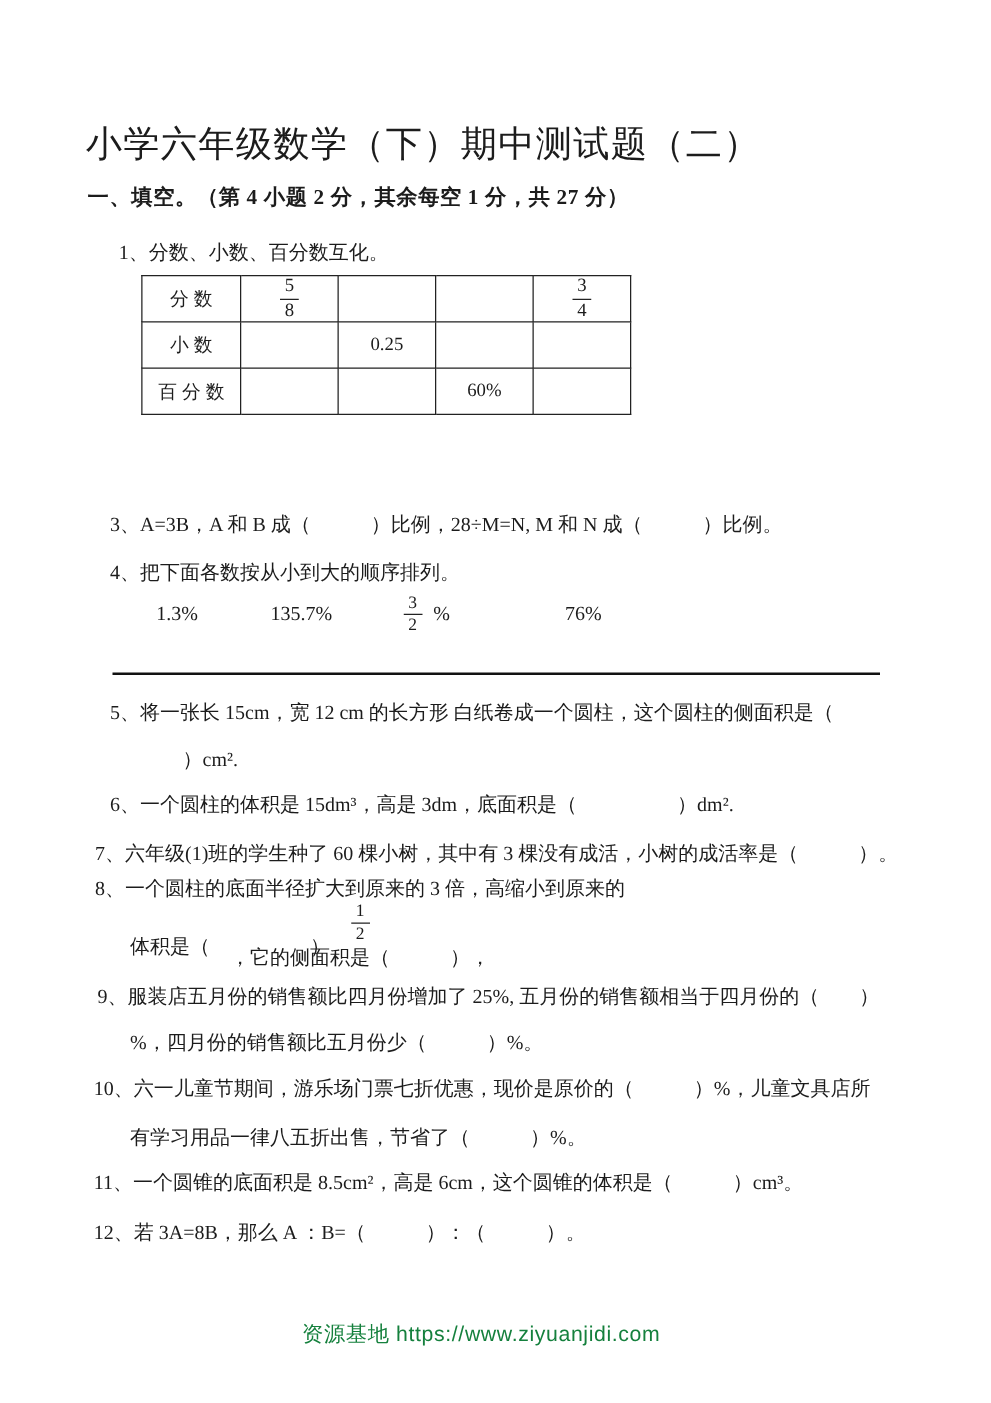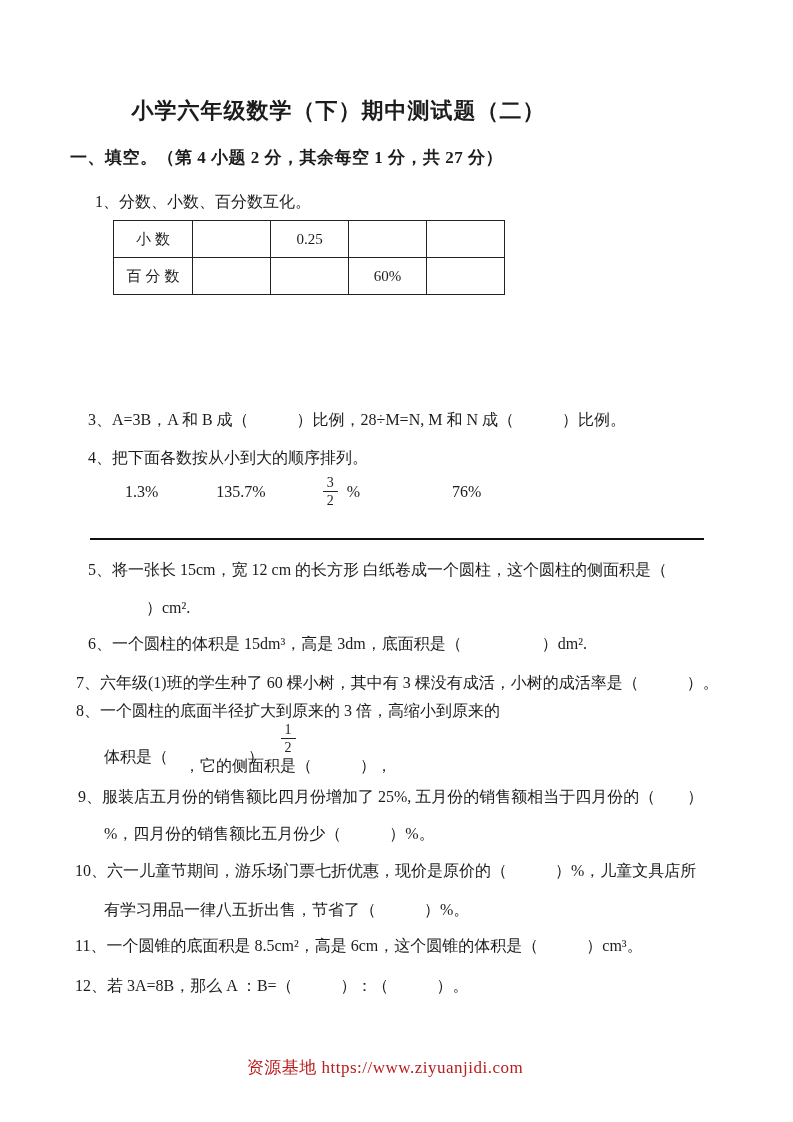--- a/index.html
+++ b/index.html
@@ -10,22 +10,22 @@
     height: 1122px;
     background: #ffffff;
     font-family: "Liberation Serif", "DejaVu Serif", serif;
     color: #1c1c1c;
     overflow: hidden;
   }
   .abs { position: absolute; white-space: nowrap; }
   .title {
     top: 96px; left: 0; width: 677px;
     text-align: center;
-    font-size: 22px;
-    font-weight: bold;
+    font-size: 29px;
+    font-weight: normal;
     letter-spacing: 1px;
   }
   .section {
     top: 146px; left: 70px;
     font-size: 17px;
     font-weight: bold;
     letter-spacing: 0.5px;
   }
   .q { font-size: 16px; }
   .conv-table {
@@ -61,39 +61,50 @@
     top: 538px; left: 90px;
     width: 614px;
     border-top: 2px solid #111;
   }
   .flexline { display: flex; align-items: center; }
   .flexline .frac { margin: 0 5px; font-size: 14px; }
   .values span.v { display: inline-block; }
   .footer {
     top: 1056px; left: 0; width: 770px;
     text-align: center;
-    font-family: Liberation Serif, serif;
+    font-family: Liberation Sans, sans-serif;
     font-size: 17px;
-    color: #b91c1c;
+    color: #15803d;
     letter-spacing: 0.5px;
   }
 </style>
 </head>
 <body>
 
 <div class="page">
 
   <div class="abs title">小学六年级数学（下）期中测试题（二）</div>
 
   <div class="abs section">一、填空。（第 4 小题 2 分，其余每空 1 分，共 27 分）</div>
 
   <div class="abs q" style="top:192px;left:95px;">1、分数、小数、百分数互化。</div>
 
   <table class="conv-table">
     <tbody>
+        <tr>
+      <td class="lbl">分数</td>
+      <td>
+        <span class="frac"><span class="num">5</span><span class="den">8</span></span>
+      </td>
+      <td></td>
+      <td></td>
+      <td>
+        <span class="frac"><span class="num">3</span><span class="den">4</span></span>
+      </td>
+    </tr>
     <tr>
       <td class="lbl">小数</td>
       <td></td>
       <td>0.25</td>
       <td></td>
       <td></td>
     </tr>
     <tr>
       <td class="lbl">百分数</td>
       <td></td>

